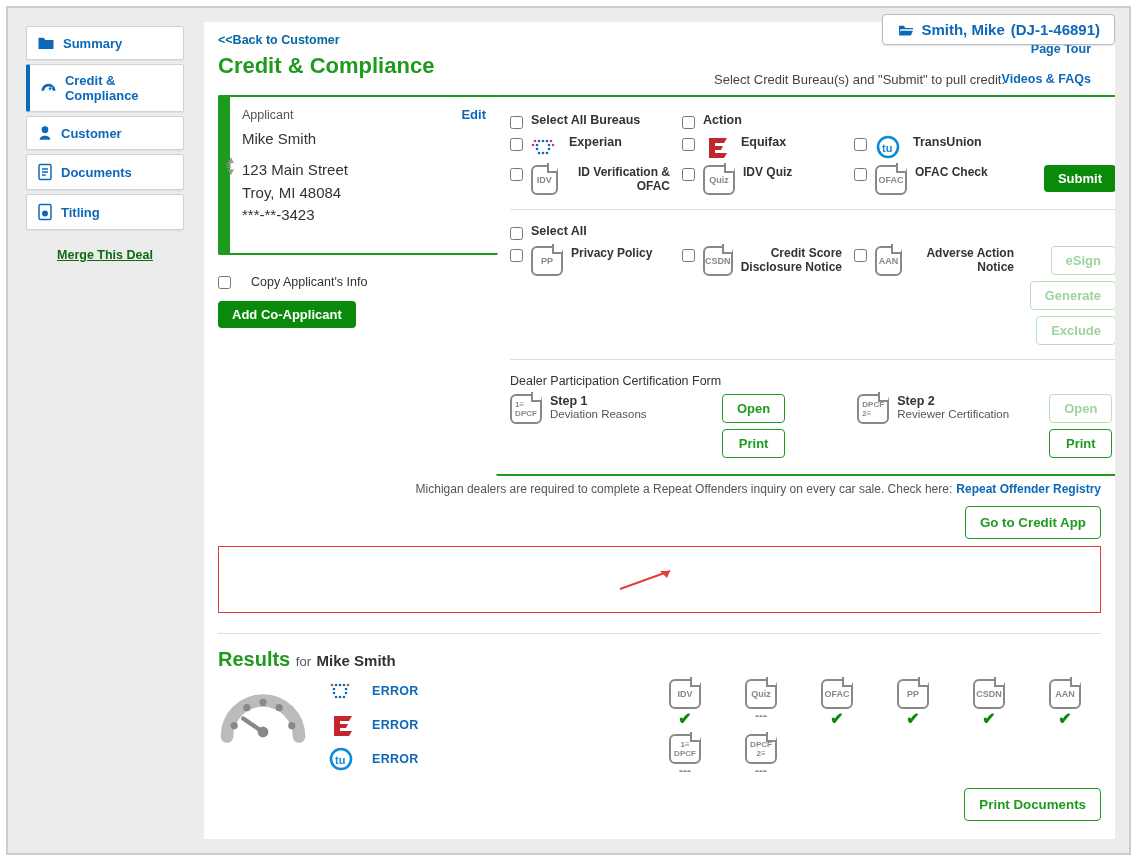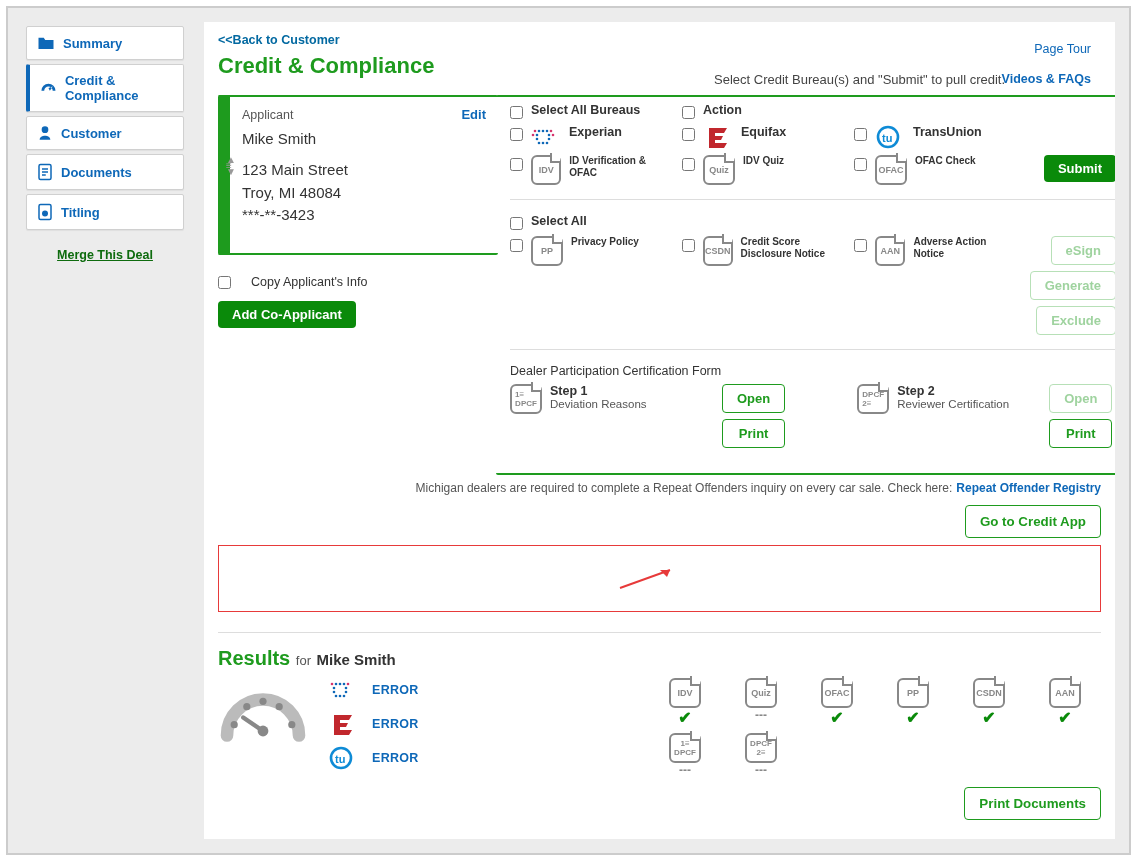--- a/index.html
+++ b/index.html
@@ -9,38 +9,38 @@
   .folder-ico { fill:#0e68b8; }
 
   .sidebar { position:absolute; left:18px; top:18px; width:158px; }
   .nav-item { background:#fff; border:1px solid #d0d0d0; border-radius:2px; padding:8px 10px; margin-bottom:4px; display:flex; align-items:center; gap:8px; color:#0e68b8; font-weight:bold; font-size:13px; cursor:pointer; box-shadow:0 1px 1px rgba(0,0,0,.06);}
   .nav-item.active { border-left:4px solid #0e68b8; }
   .merge-link { display:block; text-align:center; margin-top:18px; color:#0e6b0e; font-weight:bold; text-decoration:underline; cursor:pointer; font-size:12.5px;}
 
   .main { position:absolute; left:196px; top:14px; right:14px; bottom:14px; background:#fff; padding:10px 14px; overflow:auto;}
   .back-link { color:#0369a1; font-weight:bold; font-size:12.5px; cursor:pointer;}
   .top-right-links { position:absolute; right:24px; top:48px; color:#0e68b8; font-weight:bold; font-size:12.5px;}
-  .page-tour { position:absolute; right:24px; top:32px; color:#0e68b8; font-weight:normal; font-size:12.5px;}
+  .page-tour { position:absolute; right:24px; top:32px; color:#0e68b8; font-weight:bold; font-size:12.5px;}
   h1.page-title { color:#1e9b1e; font-size:22px; font-weight:bold; margin:6px 0 10px;}
   .instr { color:#444; font-size:13px; position:absolute; left:510px; top:62px;}
 
   .content-box { border:2px solid #1e9b1e; border-radius:2px; display:flex; min-height:380px; position:relative; margin-top:6px;}
   .applicant-col { width:280px; border-left:10px solid #1e9b1e; background:#fff; padding:10px 12px; position:relative;}
   .drag-grip { position:absolute; left:-4px; top:60px; color:#999; font-size:10px; line-height:6px;}
   .edit-link { position:absolute; right:12px; top:10px; color:#0e68b8; font-weight:bold; cursor:pointer;}
   .appl-label { color:#555; font-size:12.5px; }
   .appl-name { font-size:15px; margin:8px 0 12px;}
   .appl-addr { font-size:15px; line-height:1.5; color:#333;}
 
-  .bureau-col { flex:1; padding:0 14px;}
+  .bureau-col { flex:1; padding:10px 14px;}
   .row { display:flex; align-items:flex-start; gap:12px; margin:6px 0;}
   .cb-item { display:flex; align-items:flex-start; gap:8px; width:160px;}
   .cb-item input { margin-top:3px; accent-color:#555;}
   .lbl { font-weight:bold; font-size:12.5px; line-height:1.2;}
-  .lbl-small { font-weight:bold; font-size:10px; line-height:1.2;}
+  .lbl-small { font-weight:bold; font-size:12px; line-height:1.2;text-align:right;}
   .ico-box { width:32px; height:30px; border:2px solid #888; border-radius:6px; display:inline-flex; align-items:center; justify-content:center; font-size:9px; color:#888; font-weight:bold; position:relative;}
   .ico-box::before { content:""; position:absolute; top:-4px; right:-1px; width:8px; height:8px; background:#fff; border-left:2px solid #888; border-bottom:2px solid #888;}
   .btn { border-radius:4px; padding:6px 14px; font-weight:bold; cursor:pointer; border:none; font-size:13px;}
   .btn-green { background:#0a8a0a; color:#fff;}
   .btn-outline { background:#fff; border:1px solid #1e9b1e; color:#1e9b1e;}
   .btn-disabled { background:#fff; border:1px solid #b7e0b7; color:#9fd39f; cursor:default;}
   hr.sep { border:none; border-top:1px solid #ddd; margin:14px 0;}
   .right-btn-col { display:flex; flex-direction:column; gap:6px; margin-left:auto; align-items:flex-end; width:90px;}
   .dpcf-title { font-size:12.5px; color:#333; margin:6px 0;}
   .step-lbl { font-weight:bold; font-size:12.5px;}
@@ -71,20 +71,27 @@
   .status-dash { color:#888; font-size:12px; font-weight:bold;}
   .print-docs { border:1.5px solid #1e9b1e; color:#1e9b1e; font-weight:bold; background:#fff; padding:8px 14px; border-radius:4px; cursor:pointer; float:right; margin-top:10px;}
 
   .copy-row { margin:20px 0 12px; display:flex; align-items:center; gap:20px; font-size:12.5px;}
   .ico-svg { width:30px; height:24px;}
 </style>
 </head>
 <body>
 <div class="app-frame">
 
+<div class="customer-badge">
+  <svg class="folder-ico" width="18" height="14" viewBox="0 0 24 20">
+        <path d="M2 4h7l2 3h11v2H4L2 18V4zm2 7h18l-3 7H2l2-7z"></path>
+      </svg>
+  <span>Smith, Mike</span>
+  <span>(DJ-1-46891)</span>
+</div>
 
 <div class="sidebar">
   <div class="nav-item">
     <svg width="18" height="16" viewBox="0 0 24 20" fill="#0e68b8">
           <path d="M2 3h7l2 3h11v12H2z"></path>
         </svg>
     <span>Summary</span>
   </div>
   <div class="nav-item active">
     <svg width="20" height="16" viewBox="0 0 24 16" fill="#0e68b8">

